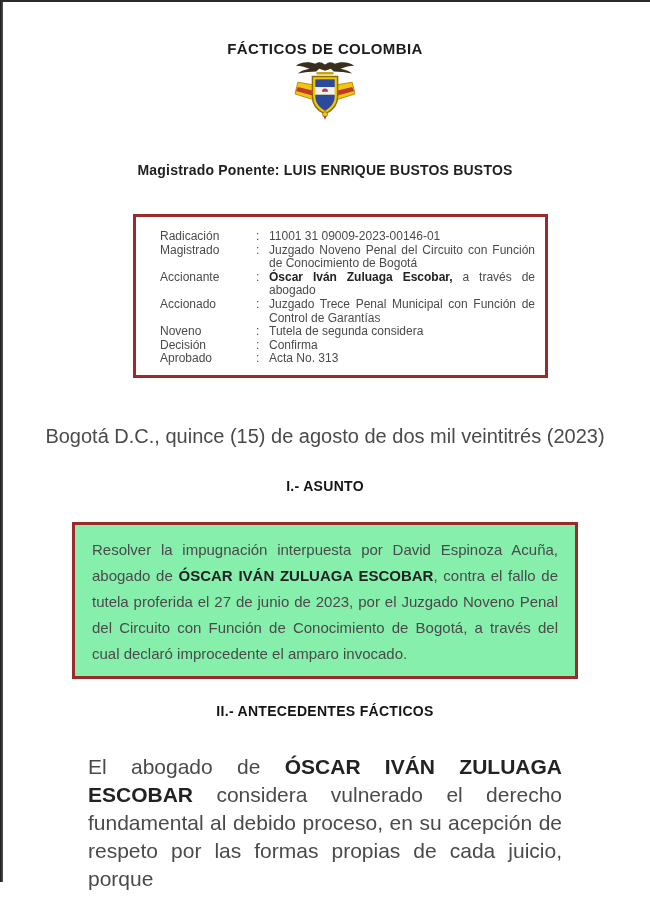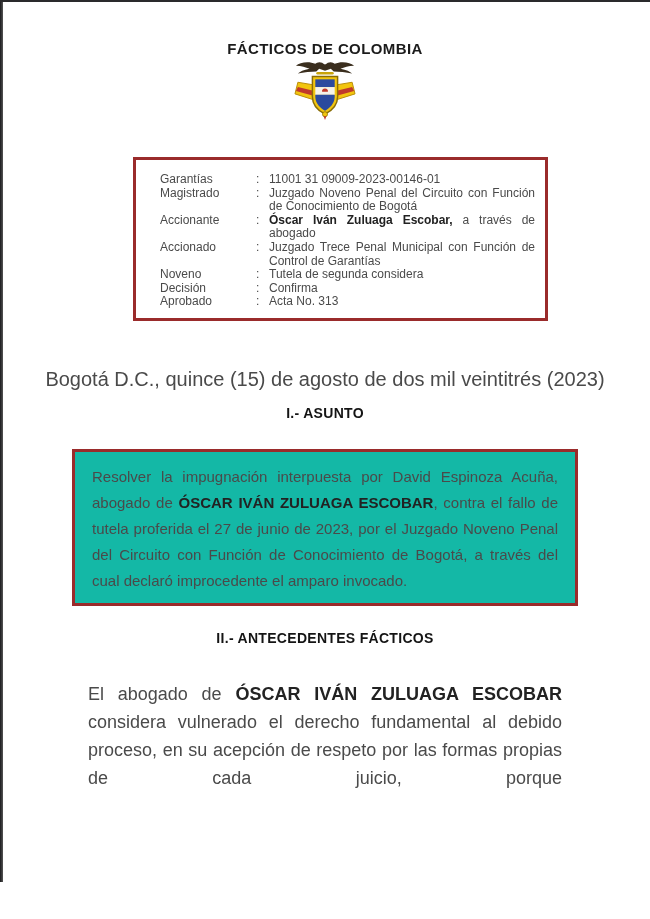--- a/index.html
+++ b/index.html
@@ -65,42 +65,42 @@
     text-align: center;
     margin-top: 47px;
     font-size: 20px;
     color: #4a4a4a;
   }
   .section-heading {
     text-align: center;
     font-size: 14px; font-weight: bold;
     letter-spacing: 0.3px;
     color: #141414;
-    margin-top: 14px;
+    margin-top: 30px;
   }
   .asunto-box {
     box-sizing: border-box;
     width: 506px;
     margin: 28px auto 0 auto;
     border: 3px solid #9a2b2b;
     padding: 12px 17px 9px 17px;
-    background: #14b8a6;
+    background: #86efac;
   }
   .para {
     font-size: 15px;
     line-height: 26px;
     text-align: justify;
     color: #4a4a4a;
     margin: 0;
   }
   .heading-2 { margin-top: 24px; }
   .final-para {
     width: 474px;
     margin: 34px auto 0 auto;
-    font-size: 18px;
+    font-size: 21px;
     line-height: 28px;
     text-align: justify;
     text-align-last: justify;
     color: #4a4a4a;
   }
 </style>
 </head>
 <body>
 
 <div class="document">
@@ -127,24 +127,25 @@
       <rect x="30" y="29" width="20" height="8" fill="#f4f2ea"></rect>
       <path d="M40 30.5 c2.2 0 3.4 1.6 3 3.4 l-6 0 c-0.4 -1.8 0.8 -3.4 3 -3.4 Z" fill="#c0392b"></path>
       <path d="M30 37 h20 v2 c0 7 -5.5 12 -10 14.5 C35.5 51 30 46 30 39 Z" fill="#2b4a9e"></path>
 
       <circle cx="40" cy="57" r="2.6" fill="#f2c50f" stroke="#8a6d06" stroke-width="0.8"></circle>
       <path d="M38.6 59 L40 63 L41.4 59 Z" fill="#c0392b"></path>
     </svg>
   </div>
 
 
+  <div class="magistrate">Magistrado Ponente: LUIS ENRIQUE BUSTOS BUSTOS</div>
 
   <div class="case-box">
     <div class="case-row">
-      <span class="case-label">Garantías</span>
+      <span class="case-label">Radicación</span>
       <span class="case-colon">:</span>
       <span class="case-value">11001 31 09009-2023-00146-01</span>
     </div>
     <div class="case-row">
       <span class="case-label">Magistrado</span>
       <span class="case-colon">:</span>
       <span class="case-value">Juzgado Noveno Penal del Circuito con Función de Conocimiento de Bogotá</span>
     </div>
     <div class="case-row">
       <span class="case-label">Accionante</span>

